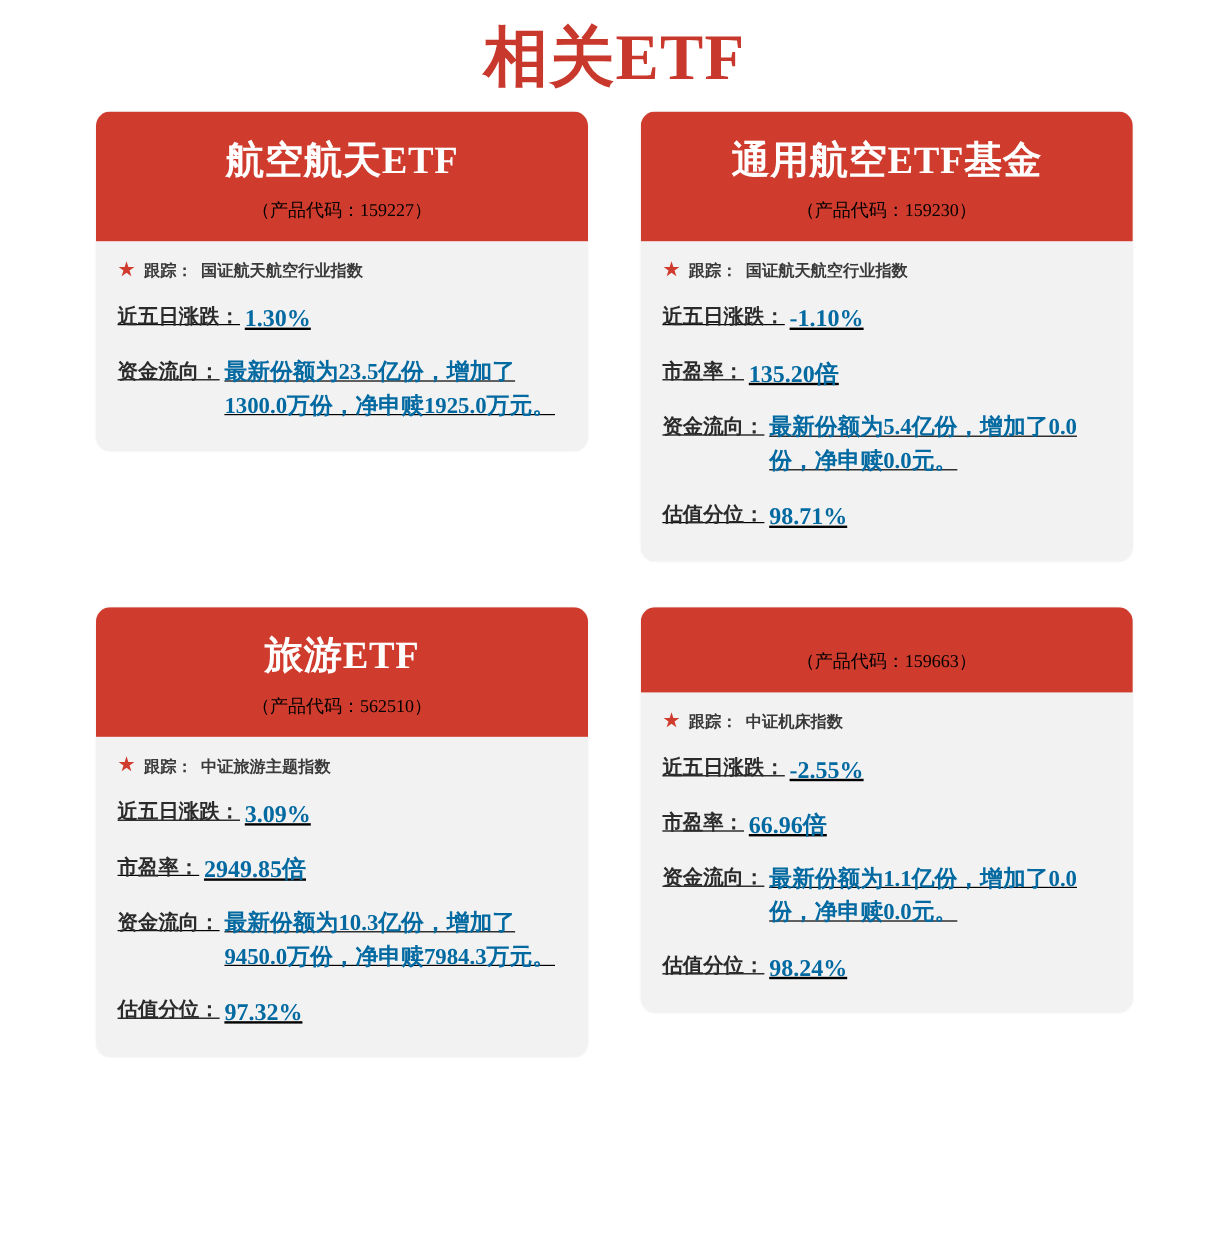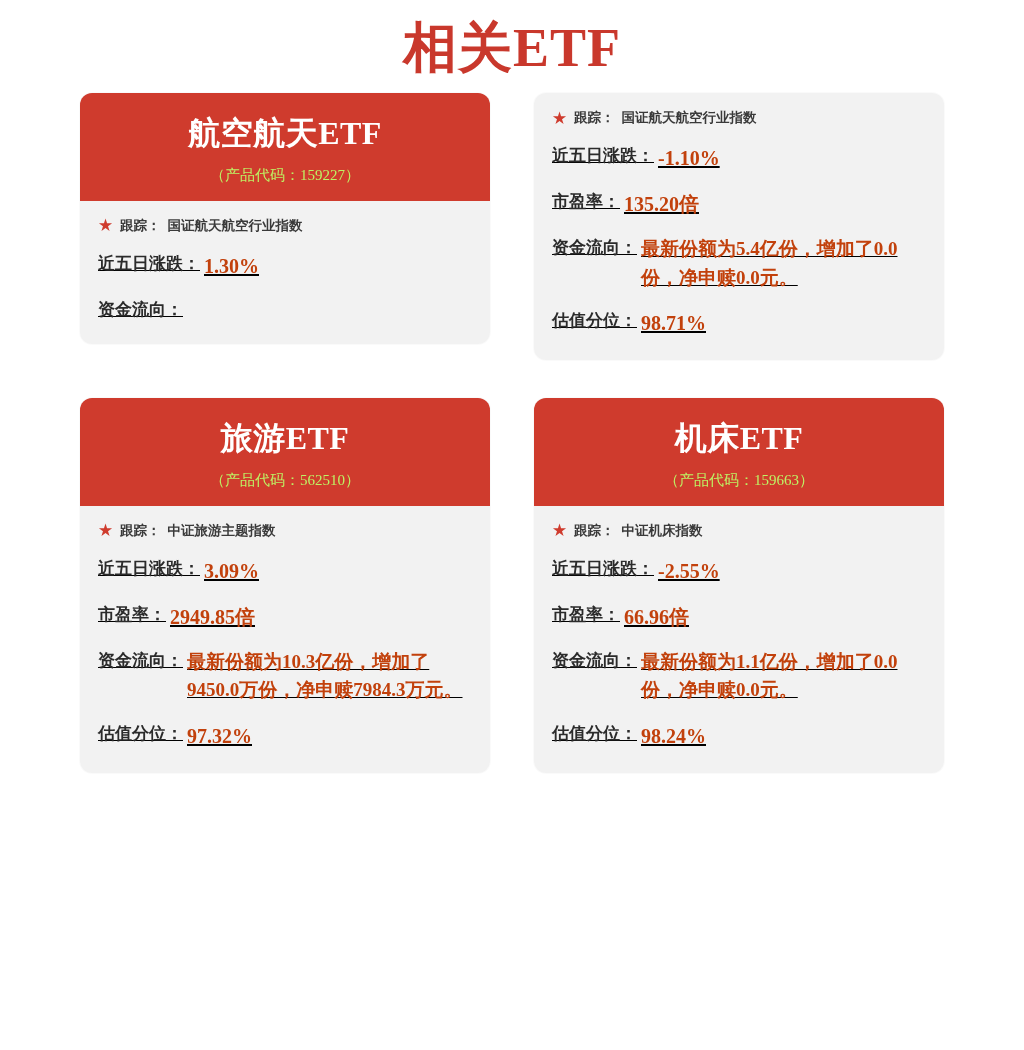--- a/index.html
+++ b/index.html
@@ -50,21 +50,21 @@
   }
   .card-name {
     font-size: 32px;
     font-weight: bold;
     line-height: 1.15;
     letter-spacing: 0.5px;
   }
   .card-code {
     font-size: 15px;
     margin-top: 14px;
-    color: #bef264;
+    color: #000000;
   }
   .card-body {
     padding: 16px 18px 22px 18px;
   }
   .track-row {
     display: flex;
     align-items: center;
     gap: 7px;
     margin-bottom: 16px;
   }
@@ -90,21 +90,21 @@
   .metric-label {
     font-size: 17px;
     color: #2b2b2b;
     font-weight: bold;
     white-space: nowrap;
     flex: 0 0 auto;
     line-height: 1.5;
   }
   .metric-value {
     font-size: 20px;
-    color: #c2410c;
+    color: #0369a1;
     font-weight: bold;
     line-height: 1.5;
     margin-left: 4px;
   }
   .metric-value.flow {
     font-size: 19px;
   }
 </style>
 </head>
 <body>
@@ -125,25 +125,30 @@
           <span class="star-icon">★</span>
           <span class="track-text">跟踪：</span>
           <span class="track-text">国证航天航空行业指数</span>
         </div>
         <div class="metric">
           <span class="metric-label">近五日涨跌：</span>
           <span class="metric-value">1.30%</span>
         </div>
         <div class="metric">
           <span class="metric-label">资金流向：</span>
-        </div>
-      </div>
-    </div>
-
-    <div class="card">
+          <span class="metric-value flow">最新份额为23.5亿份，增加了1300.0万份，净申赎1925.0万元。</span>
+        </div>
+      </div>
+    </div>
+
+    <div class="card">
+      <div class="card-head">
+        <div class="card-name">通用航空ETF基金</div>
+        <div class="card-code">（产品代码：159230）</div>
+      </div>
       <div class="card-body">
         <div class="track-row">
           <span class="star-icon">★</span>
           <span class="track-text">跟踪：</span>
           <span class="track-text">国证航天航空行业指数</span>
         </div>
         <div class="metric">
           <span class="metric-label">近五日涨跌：</span>
           <span class="metric-value">-1.10%</span>
         </div>
@@ -187,21 +192,20 @@
         </div>
         <div class="metric">
           <span class="metric-label">估值分位：</span>
           <span class="metric-value">97.32%</span>
         </div>
       </div>
     </div>
 
     <div class="card">
       <div class="card-head">
-        <div class="card-name">机床ETF</div>
         <div class="card-code">（产品代码：159663）</div>
       </div>
       <div class="card-body">
         <div class="track-row">
           <span class="star-icon">★</span>
           <span class="track-text">跟踪：</span>
           <span class="track-text">中证机床指数</span>
         </div>
         <div class="metric">
           <span class="metric-label">近五日涨跌：</span>

